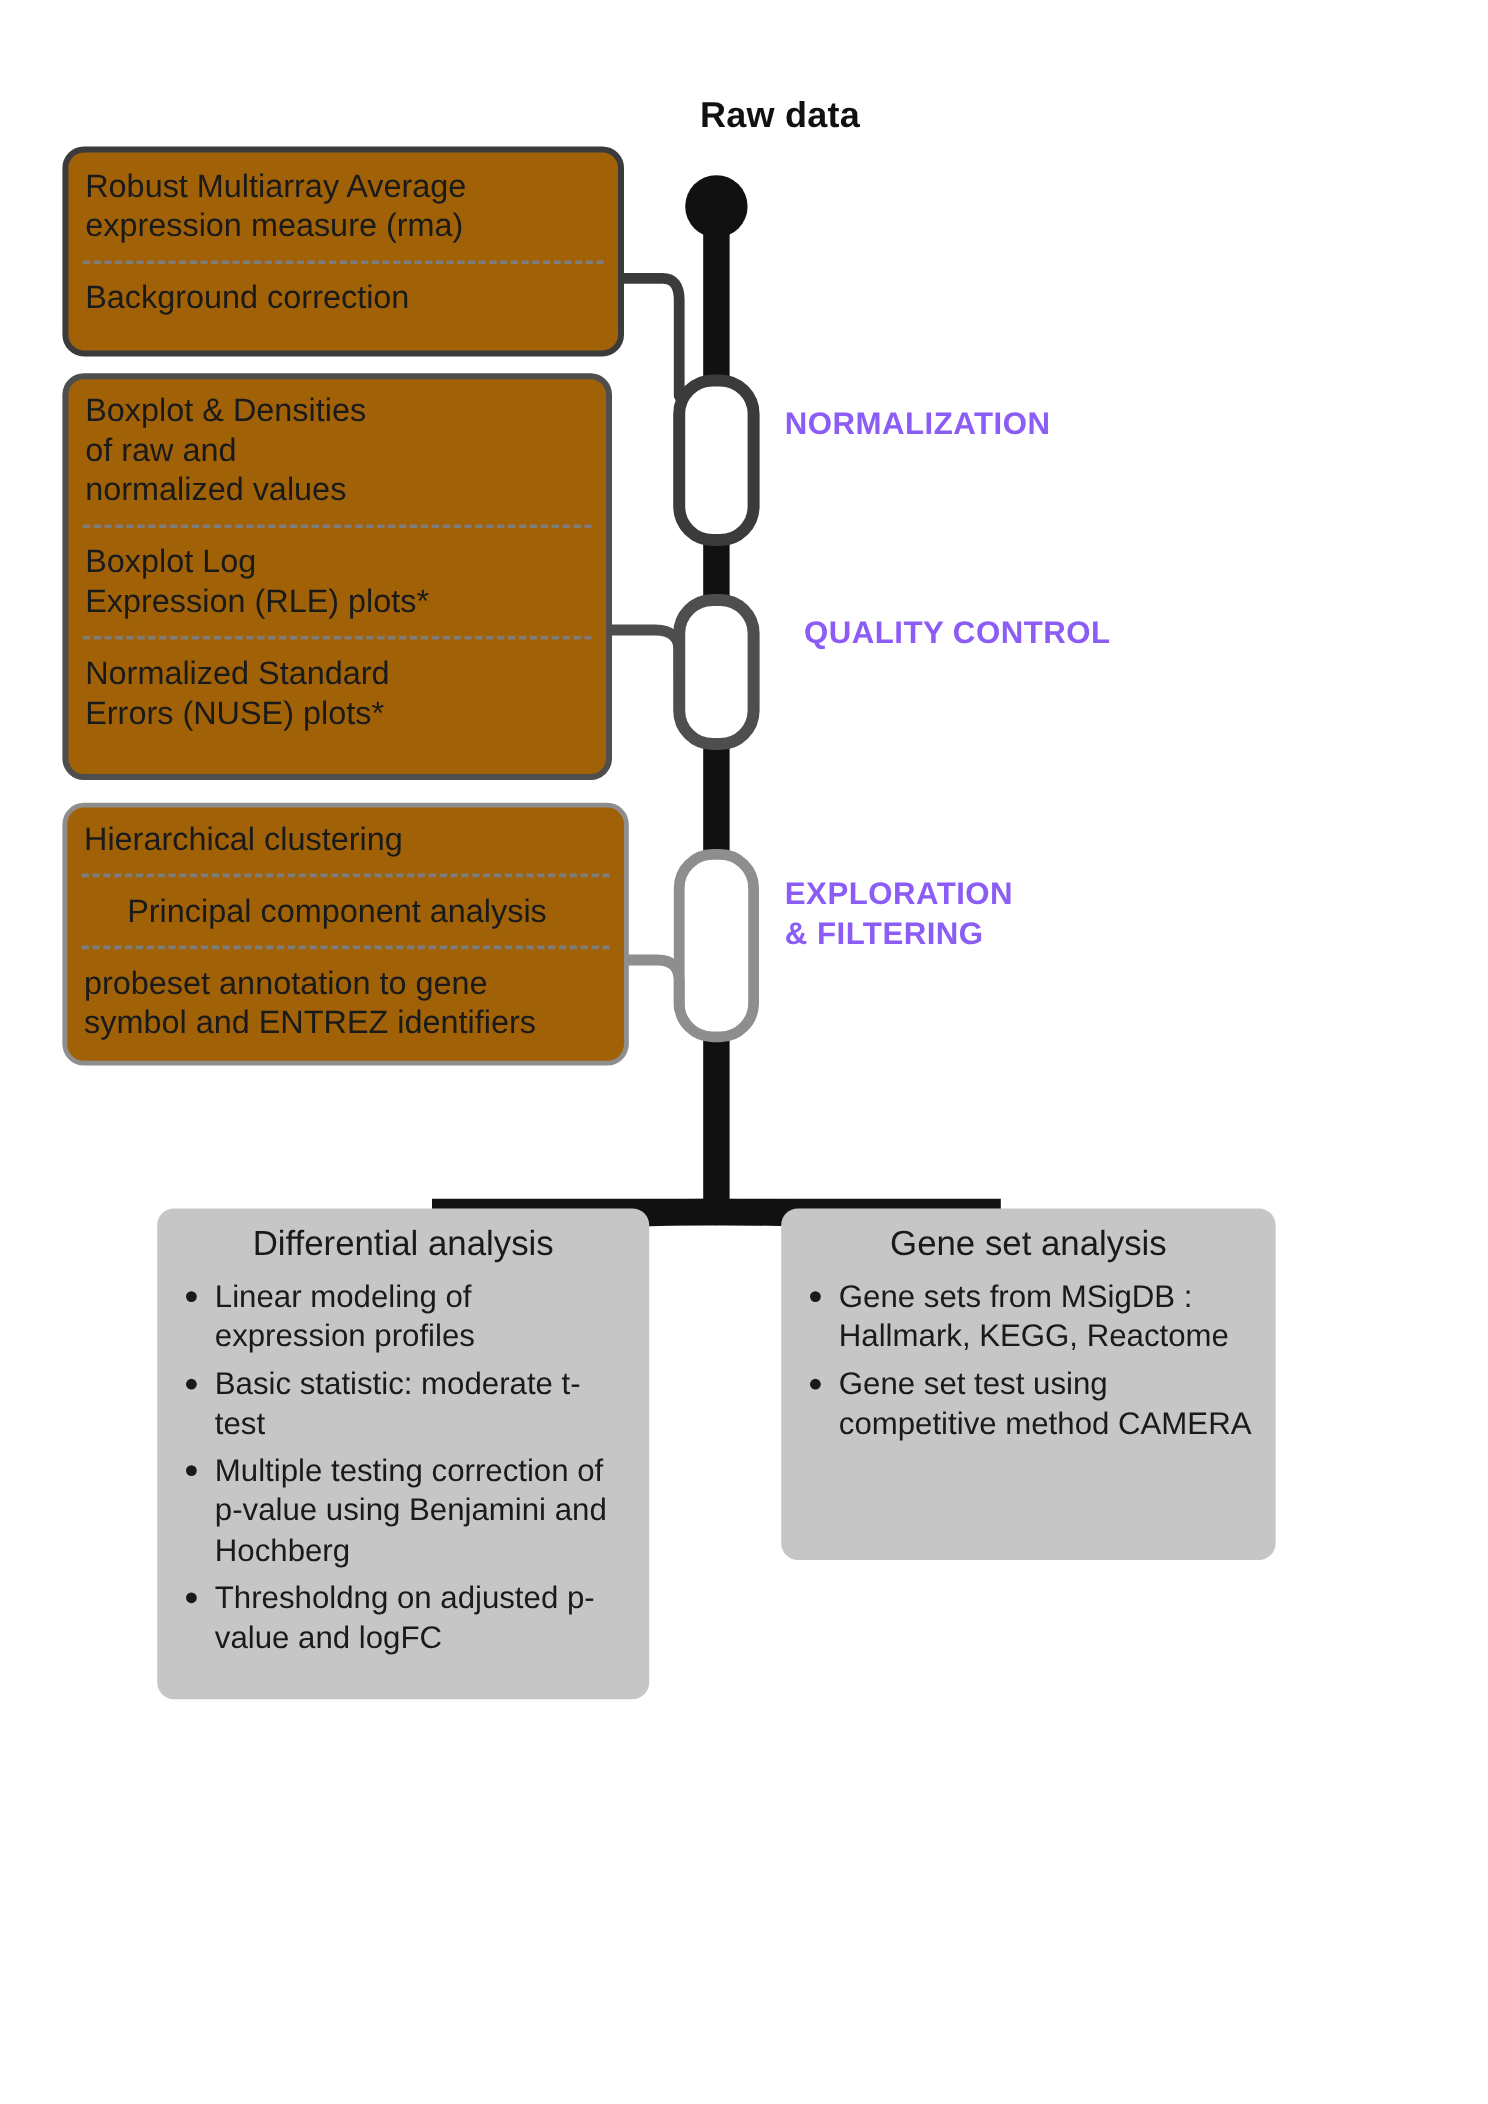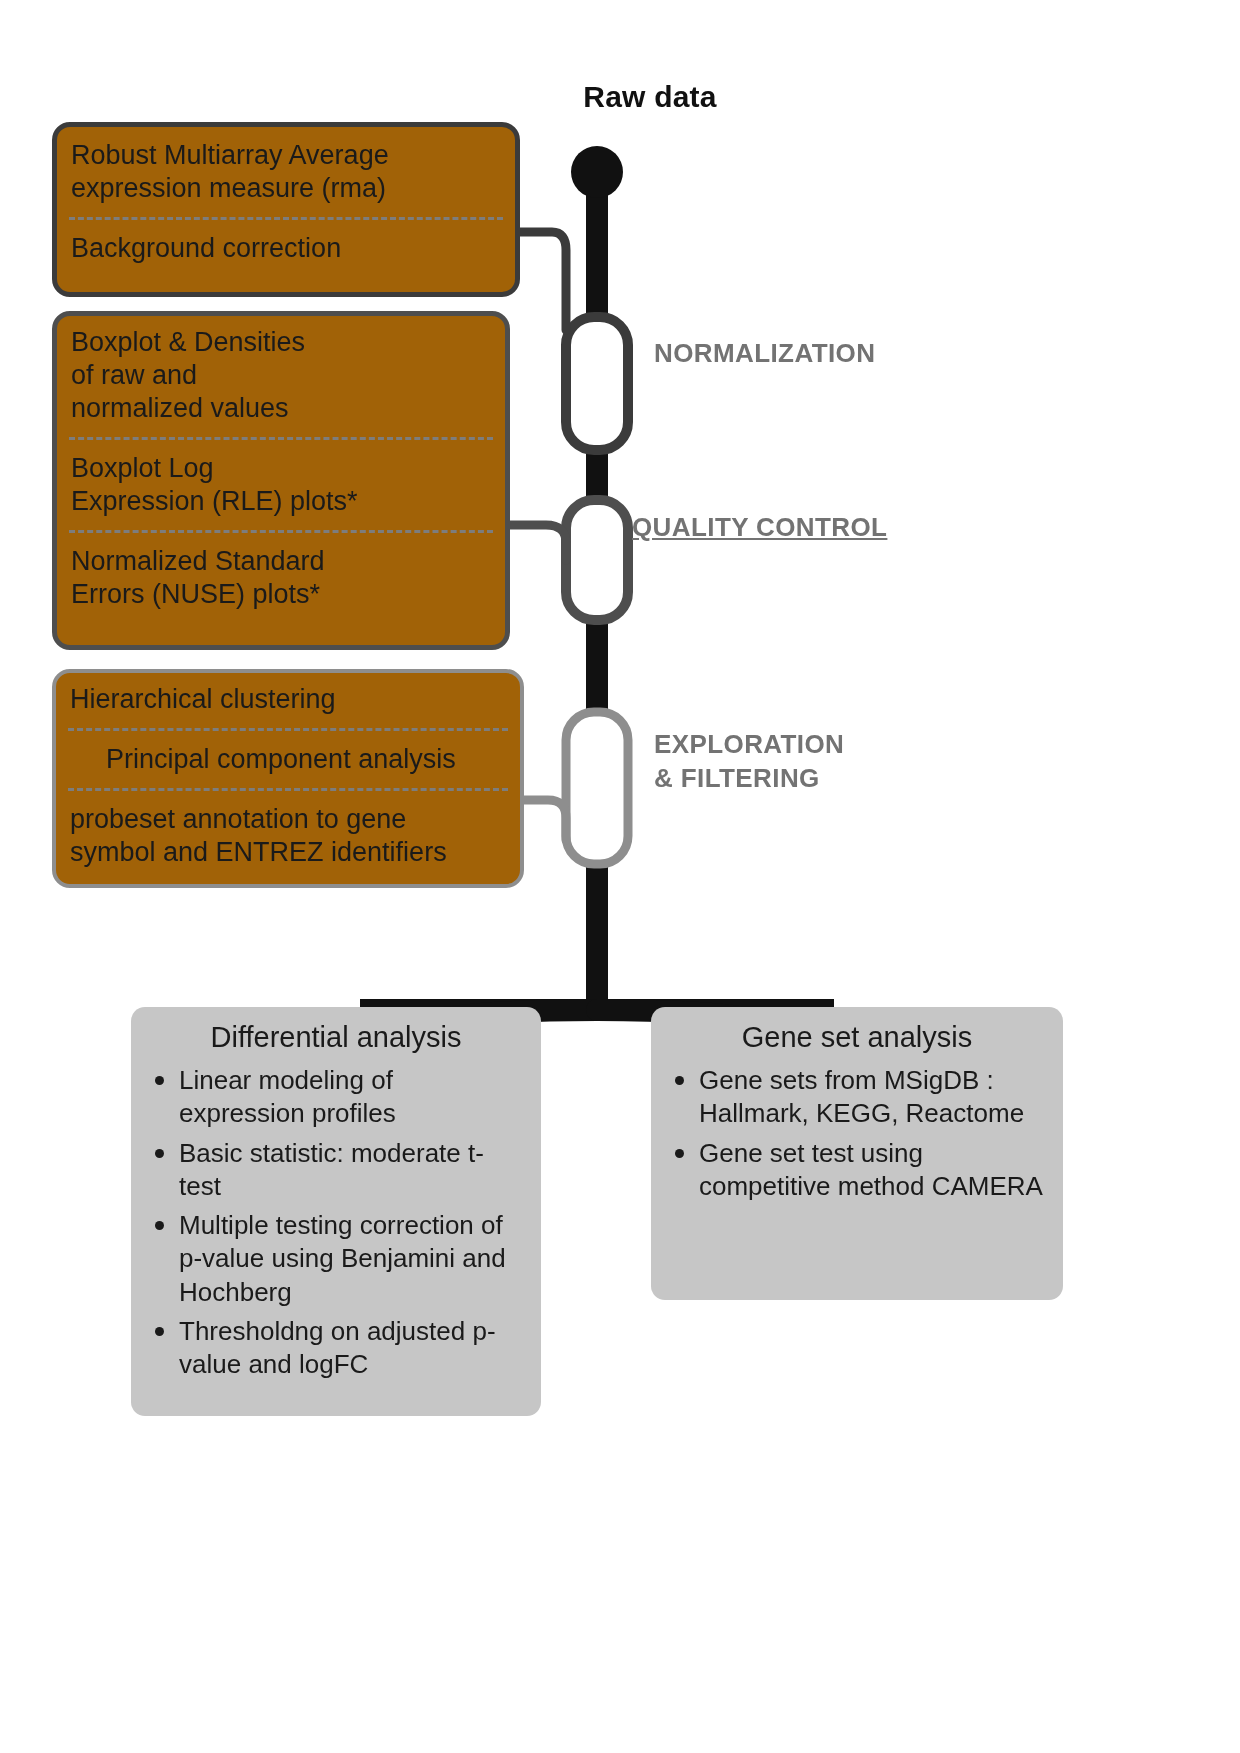--- a/index.html
+++ b/index.html
@@ -86,26 +86,26 @@
     width: 472px;
     height: 219px;
     border: 4px solid #8e8e8e;
   }
 
   
   .stage-label {
     position: absolute;
     font-size: 26px;
     font-weight: bold;
-    color: #737373;
+    color: #8b5cf6;
     line-height: 1.3;
     letter-spacing: 0.4px;
   }
   #label-normalization { left: 654px; top: 337px; }
-  #label-qc           { left: 632px; top: 511px; text-decoration: underline; }
+  #label-qc           { left: 670px; top: 511px; }
   #label-exploration  { left: 654px; top: 728px; width: 260px; }
 
   
   .result-panel {
     position: absolute;
     box-sizing: border-box;
     background: #c6c6c6;
     border-radius: 14px;
     padding: 12px 16px 18px 16px;
   }

